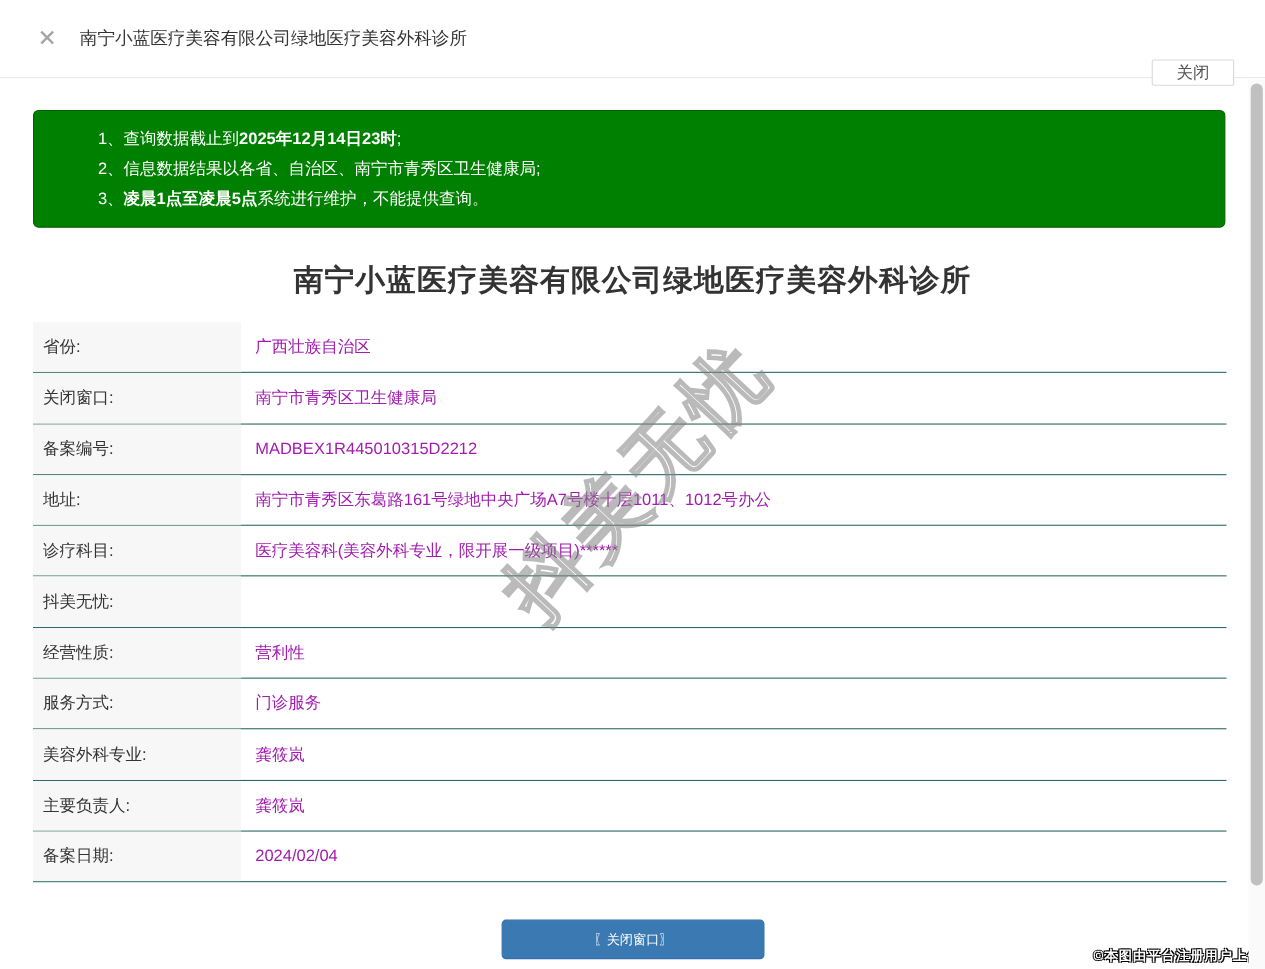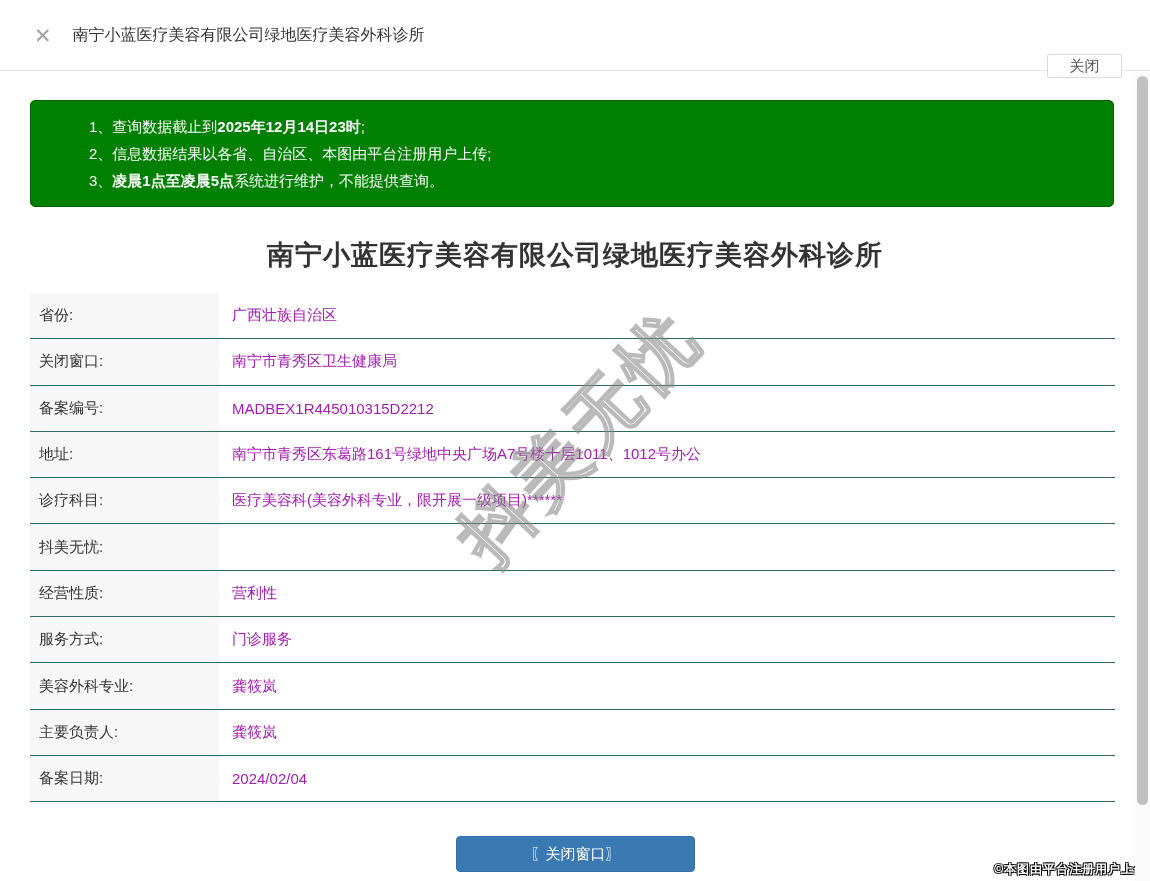--- a/index.html
+++ b/index.html
@@ -95,21 +95,21 @@
     white-space: nowrap;
   }
 
   
   .close-window-btn {
     position: absolute; left: 456px; top: 836px;
     width: 239px; height: 36px;
     background: #3b79b3;
     border: 1px solid #3370ab;
     border-radius: 4px;
-    color: #ffffff; font-size: 15px;
+    color: #ffffff; font-size: 12px;
     display: flex; align-items: center; justify-content: center;
     cursor: pointer;
   }
 
   
   .copyright {
     position: absolute; right: 3px; bottom: 3px;
     font-size: 12px; font-weight: bold; color: #ffffff;
     text-shadow: -1px -1px 0 #000, 1px -1px 0 #000, -1px 1px 0 #000, 1px 1px 0 #000;
     letter-spacing: 1px;
@@ -131,21 +131,21 @@
 <body>
 
 <div class="header">
   <span class="close-x">✕</span>
   <span class="header-title">南宁小蓝医疗美容有限公司绿地医疗美容外科诊所</span>
   <div class="header-close-btn">关闭</div>
 </div>
 
 <div class="notice">
   <div class="notice-line"><span>1、</span><span>查询数据截止到</span><b>2025年12月14日23时</b><span>;</span></div>
-  <div class="notice-line"><span>2、</span><span>信息数据结果以各省、自治区、本图由平台注册用户上传;</span><b></b><span></span></div>
+  <div class="notice-line"><span>2、</span><span>信息数据结果以各省、自治区、南宁市青秀区卫生健康局;</span><b></b><span></span></div>
   <div class="notice-line"><span>3、</span><span></span><b>凌晨1点至凌晨5点</b><span>系统进行维护，不能提供查询。</span></div>
 </div>
 
 <div class="record-title">南宁小蓝医疗美容有限公司绿地医疗美容外科诊所</div>
 
 <div class="record-table">
   <div class="record-row">
     <div class="record-label">省份:</div>
     <div class="record-value">广西壮族自治区</div>
   </div>

